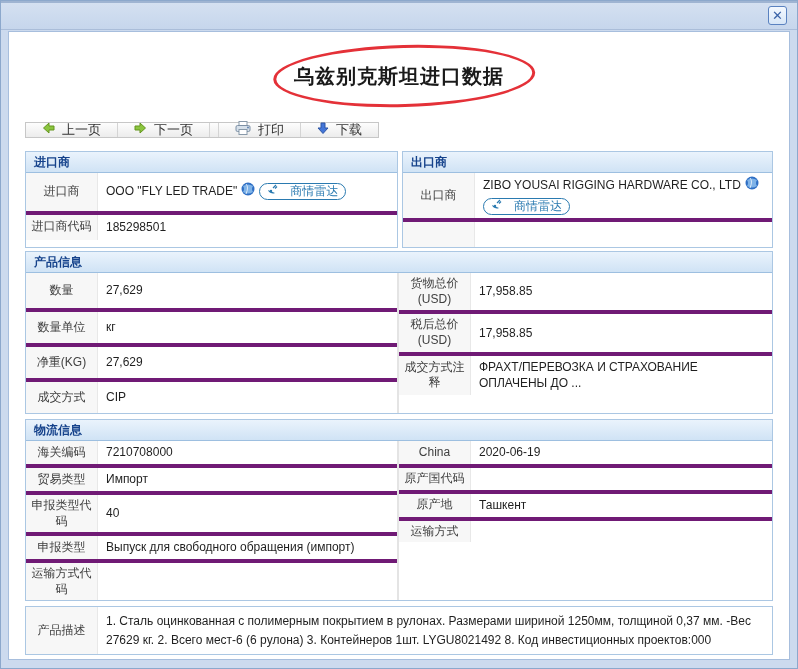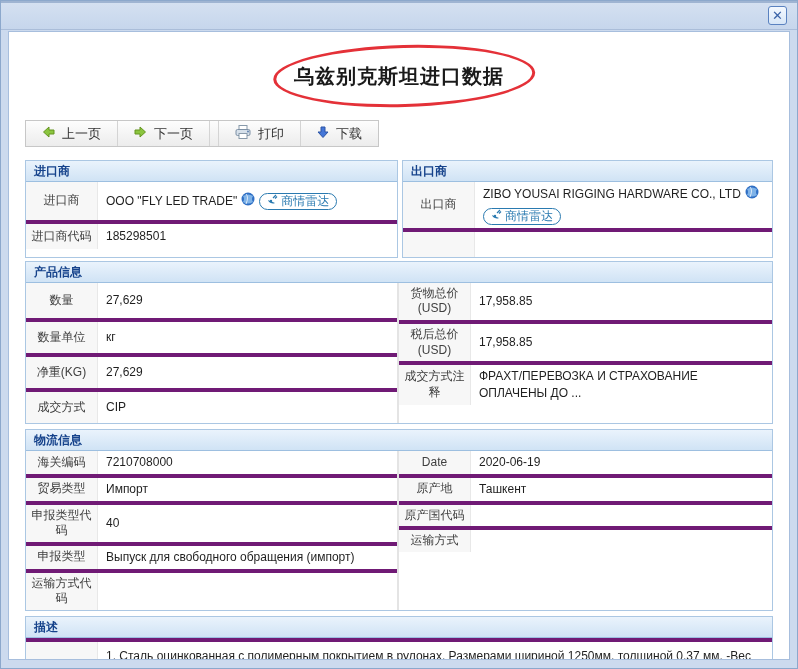--- a/index.html
+++ b/index.html
@@ -30,21 +30,21 @@
 
   .title-area{ position:relative; height:88px; display:flex; align-items:center; justify-content:center; }
   .page-title{ font-size:20px; font-weight:bold; color:#1a1a1a; letter-spacing:1px; z-index:2; }
   .red-ellipse{
     position:absolute; left:50%; top:50%; width:262px; height:62px;
     transform:translate(-48%,-50%) rotate(-1.5deg);
     border:3px solid #e43138; border-radius:50%; z-index:1;
   }
 
   .toolbar{
-    display:inline-flex; align-items:stretch; height:27px;
+    display:inline-flex; align-items:stretch; height:16px;
     border:1px solid #c7c7c7; background:linear-gradient(#fdfdfd,#ececec);
     margin-bottom:13px;
   }
   .tb-btn{
     display:flex; align-items:center; gap:7px; padding:0 16px;
     font-size:13px; color:#333; cursor:pointer; border-right:1px solid #d4d4d4;
   }
   .tb-btn:last-child{ border-right:none; }
   .tb-spacer{ width:9px; border-right:1px solid #d4d4d4; }
 
@@ -74,21 +74,21 @@
   .cell-value{
     flex:1; display:flex; align-items:center; flex-wrap:wrap; gap:4px;
     font-size:12px; color:#1f1f1f; padding:3px 8px; line-height:1.4;
   }
   .r-prod .row{ min-height:35px; }
   .r-imp .row{ min-height:29px; }
   .r-imp .row:first-child{ min-height:38px; }
   .r-log .row{ min-height:23px; }
 
   .radar-badge{
-    display:inline-flex; align-items:center; gap:3px;
+    display:inline-flex; align-items:center; gap:12px;
     border:1px solid #2a7ab0; border-radius:10px; padding:0 7px; height:17px;
     color:#2a7ab0; font-size:12px; cursor:pointer; white-space:nowrap;
   }
   .globe{ display:inline-block; cursor:pointer; }
   .desc-value{ display:block; padding:5px 8px; font-size:12px; line-height:1.55; color:#1f1f1f; }
 </style>
 </head>
 <body>
 
 <div class="window">
@@ -271,42 +271,41 @@
             <div class="cell-label">申报类型</div>
             <div class="cell-value">Выпуск для свободного обращения (импорт)</div>
           </div>
           <div class="row">
             <div class="cell-label">运输方式代码</div>
             <div class="cell-value"></div>
           </div>
         </div>
         <div class="tcol-r r-log">
           <div class="row">
-            <div class="cell-label">Date</div>
+            <div class="cell-label">China</div>
             <div class="cell-value">2020-06-19</div>
+          </div>
+          <div class="row">
+            <div class="cell-label">原产国代码</div>
+            <div class="cell-value"></div>
           </div>
           <div class="row">
             <div class="cell-label">原产地</div>
             <div class="cell-value">Ташкент</div>
           </div>
           <div class="row">
-            <div class="cell-label">原产国代码</div>
-            <div class="cell-value"></div>
-          </div>
-          <div class="row">
             <div class="cell-label">运输方式</div>
             <div class="cell-value"></div>
           </div>
         </div>
       </div>
     </div>
 
     
     <div class="section">
-      <div class="sec-header">描述</div>
       <div class="row">
         <div class="cell-label">产品描述</div>
         <div class="cell-value desc-value">1. Сталь оцинкованная с полимерным покрытием в рулонах. Размерами шириной 1250мм, толщиной 0,37 мм. -Вес 27629 кг. 2. Всего мест-6 (6 рулона) 3. Контейнеров 1шт. LYGU8021492 8. Код инвестиционных проектов:000</div>
       </div>
     </div>
 
   </div>
 </div>
 
 </body></html>

